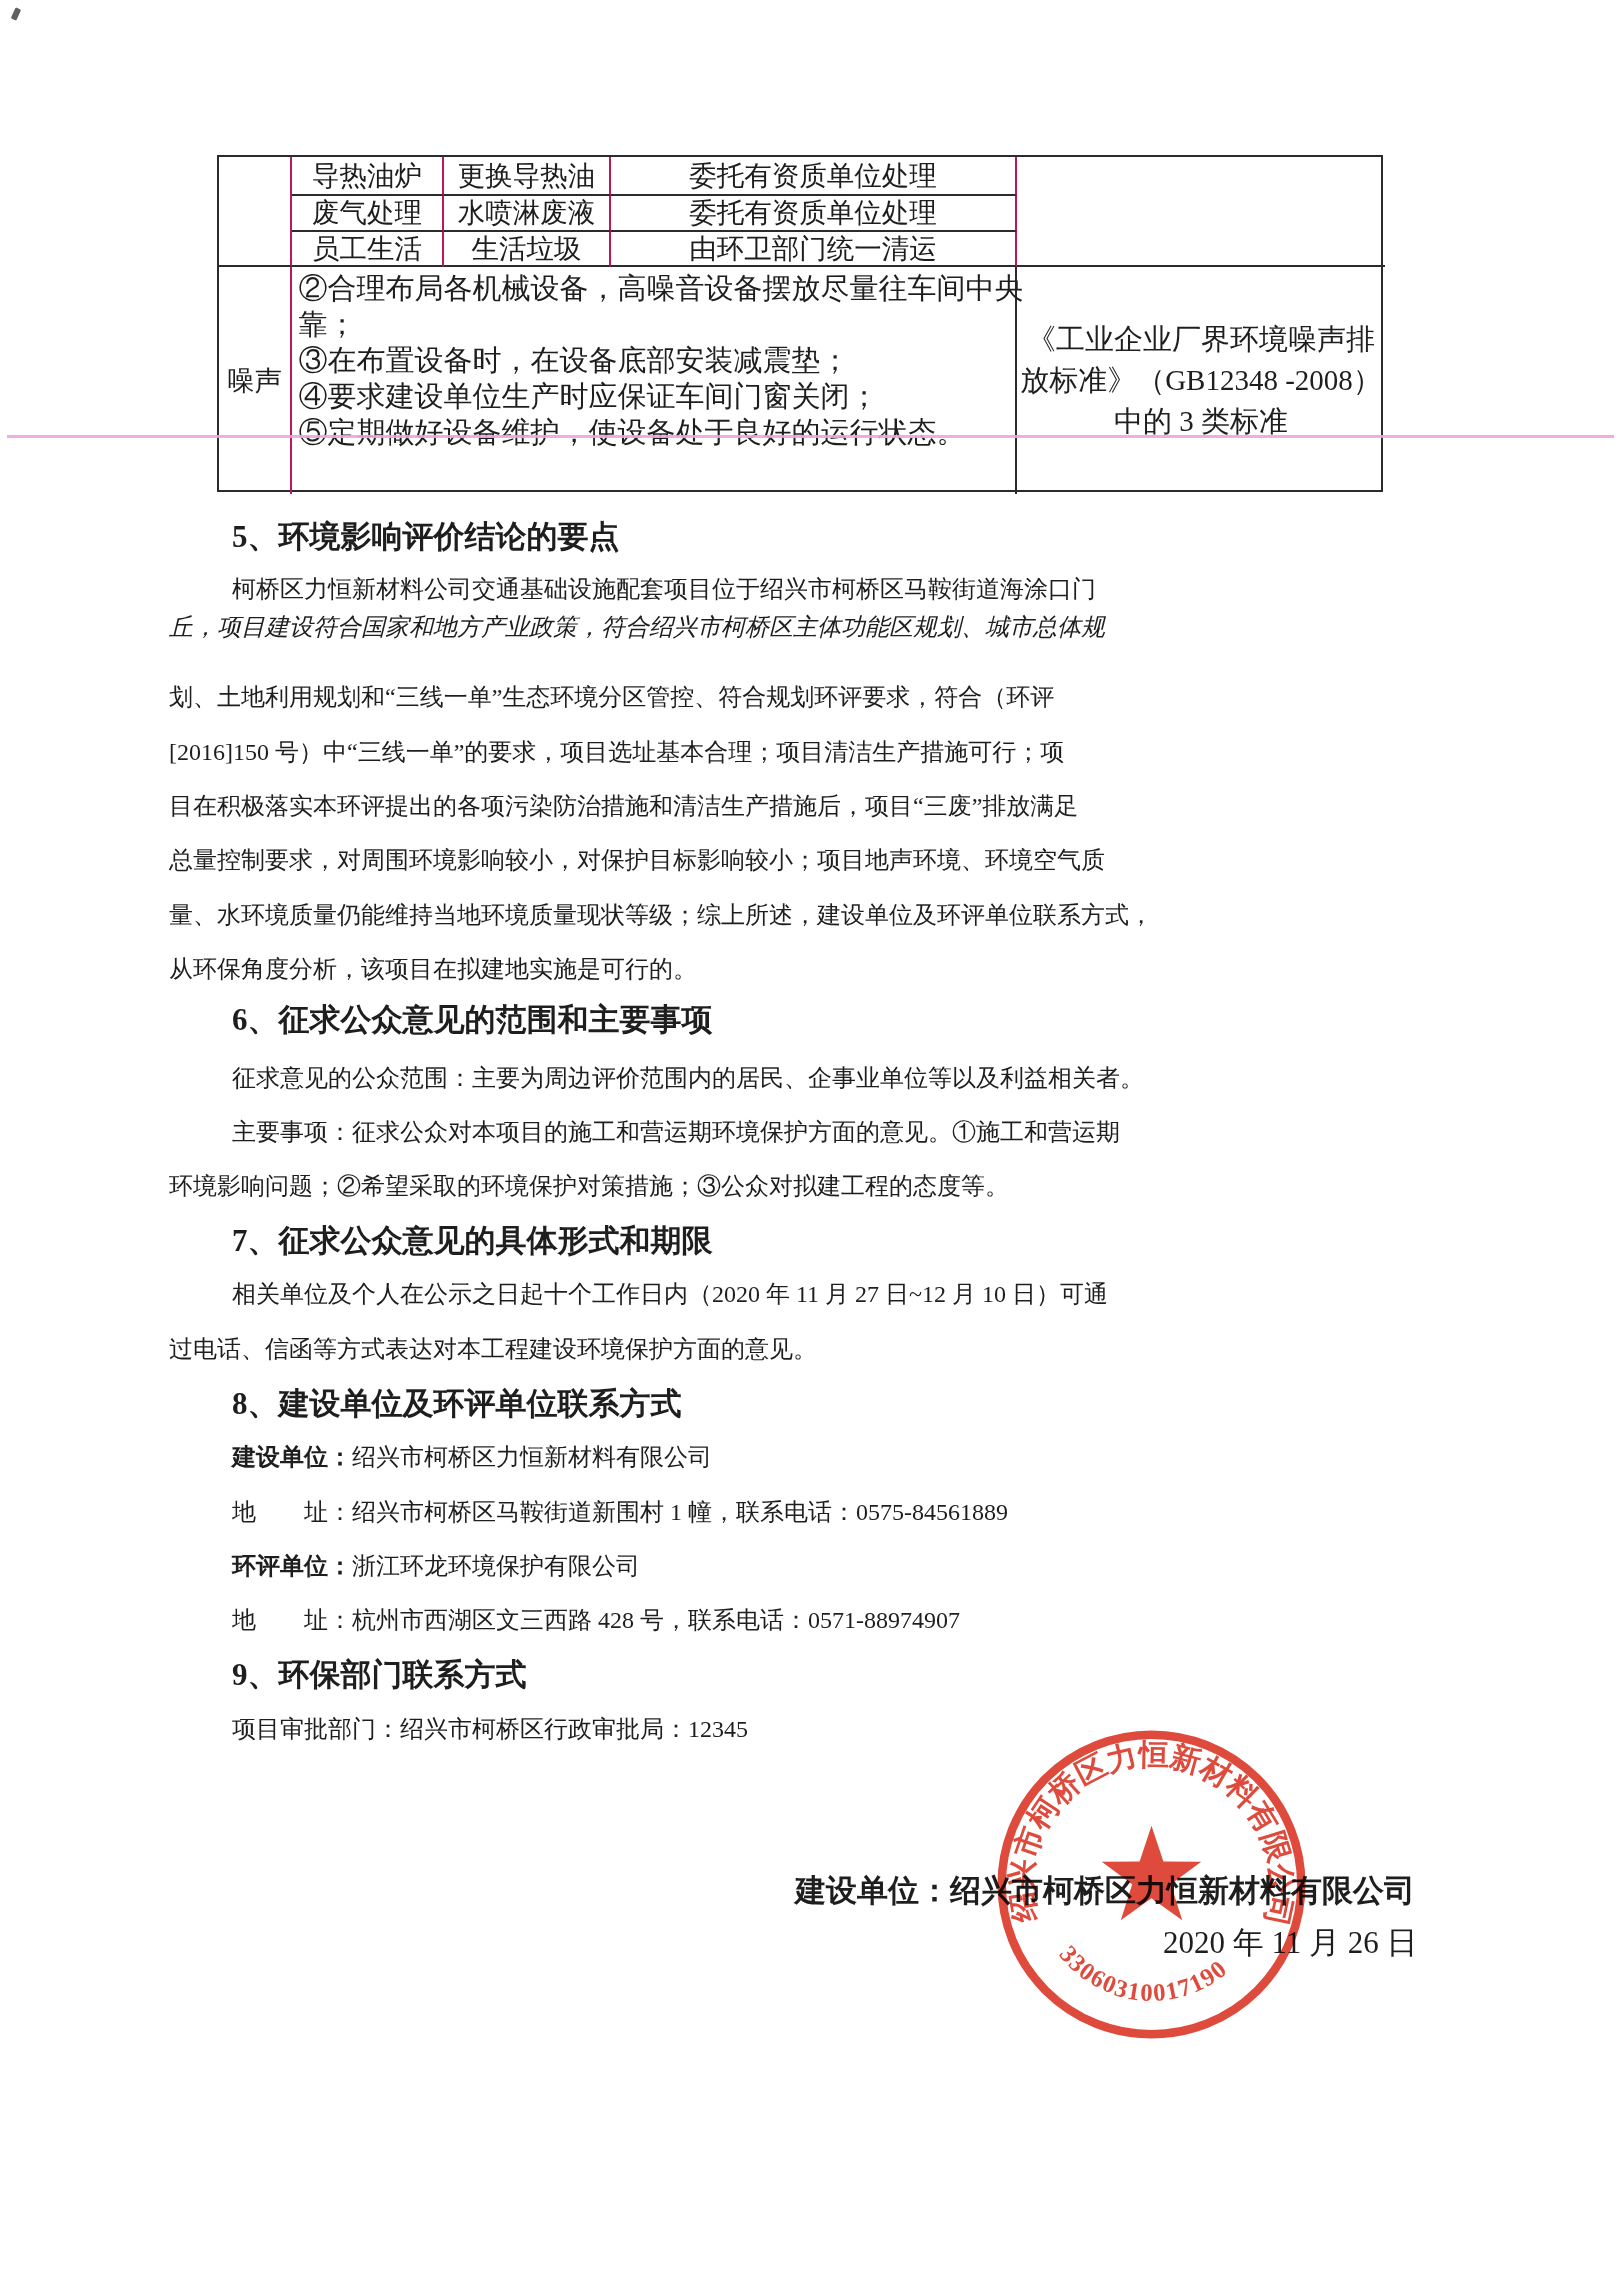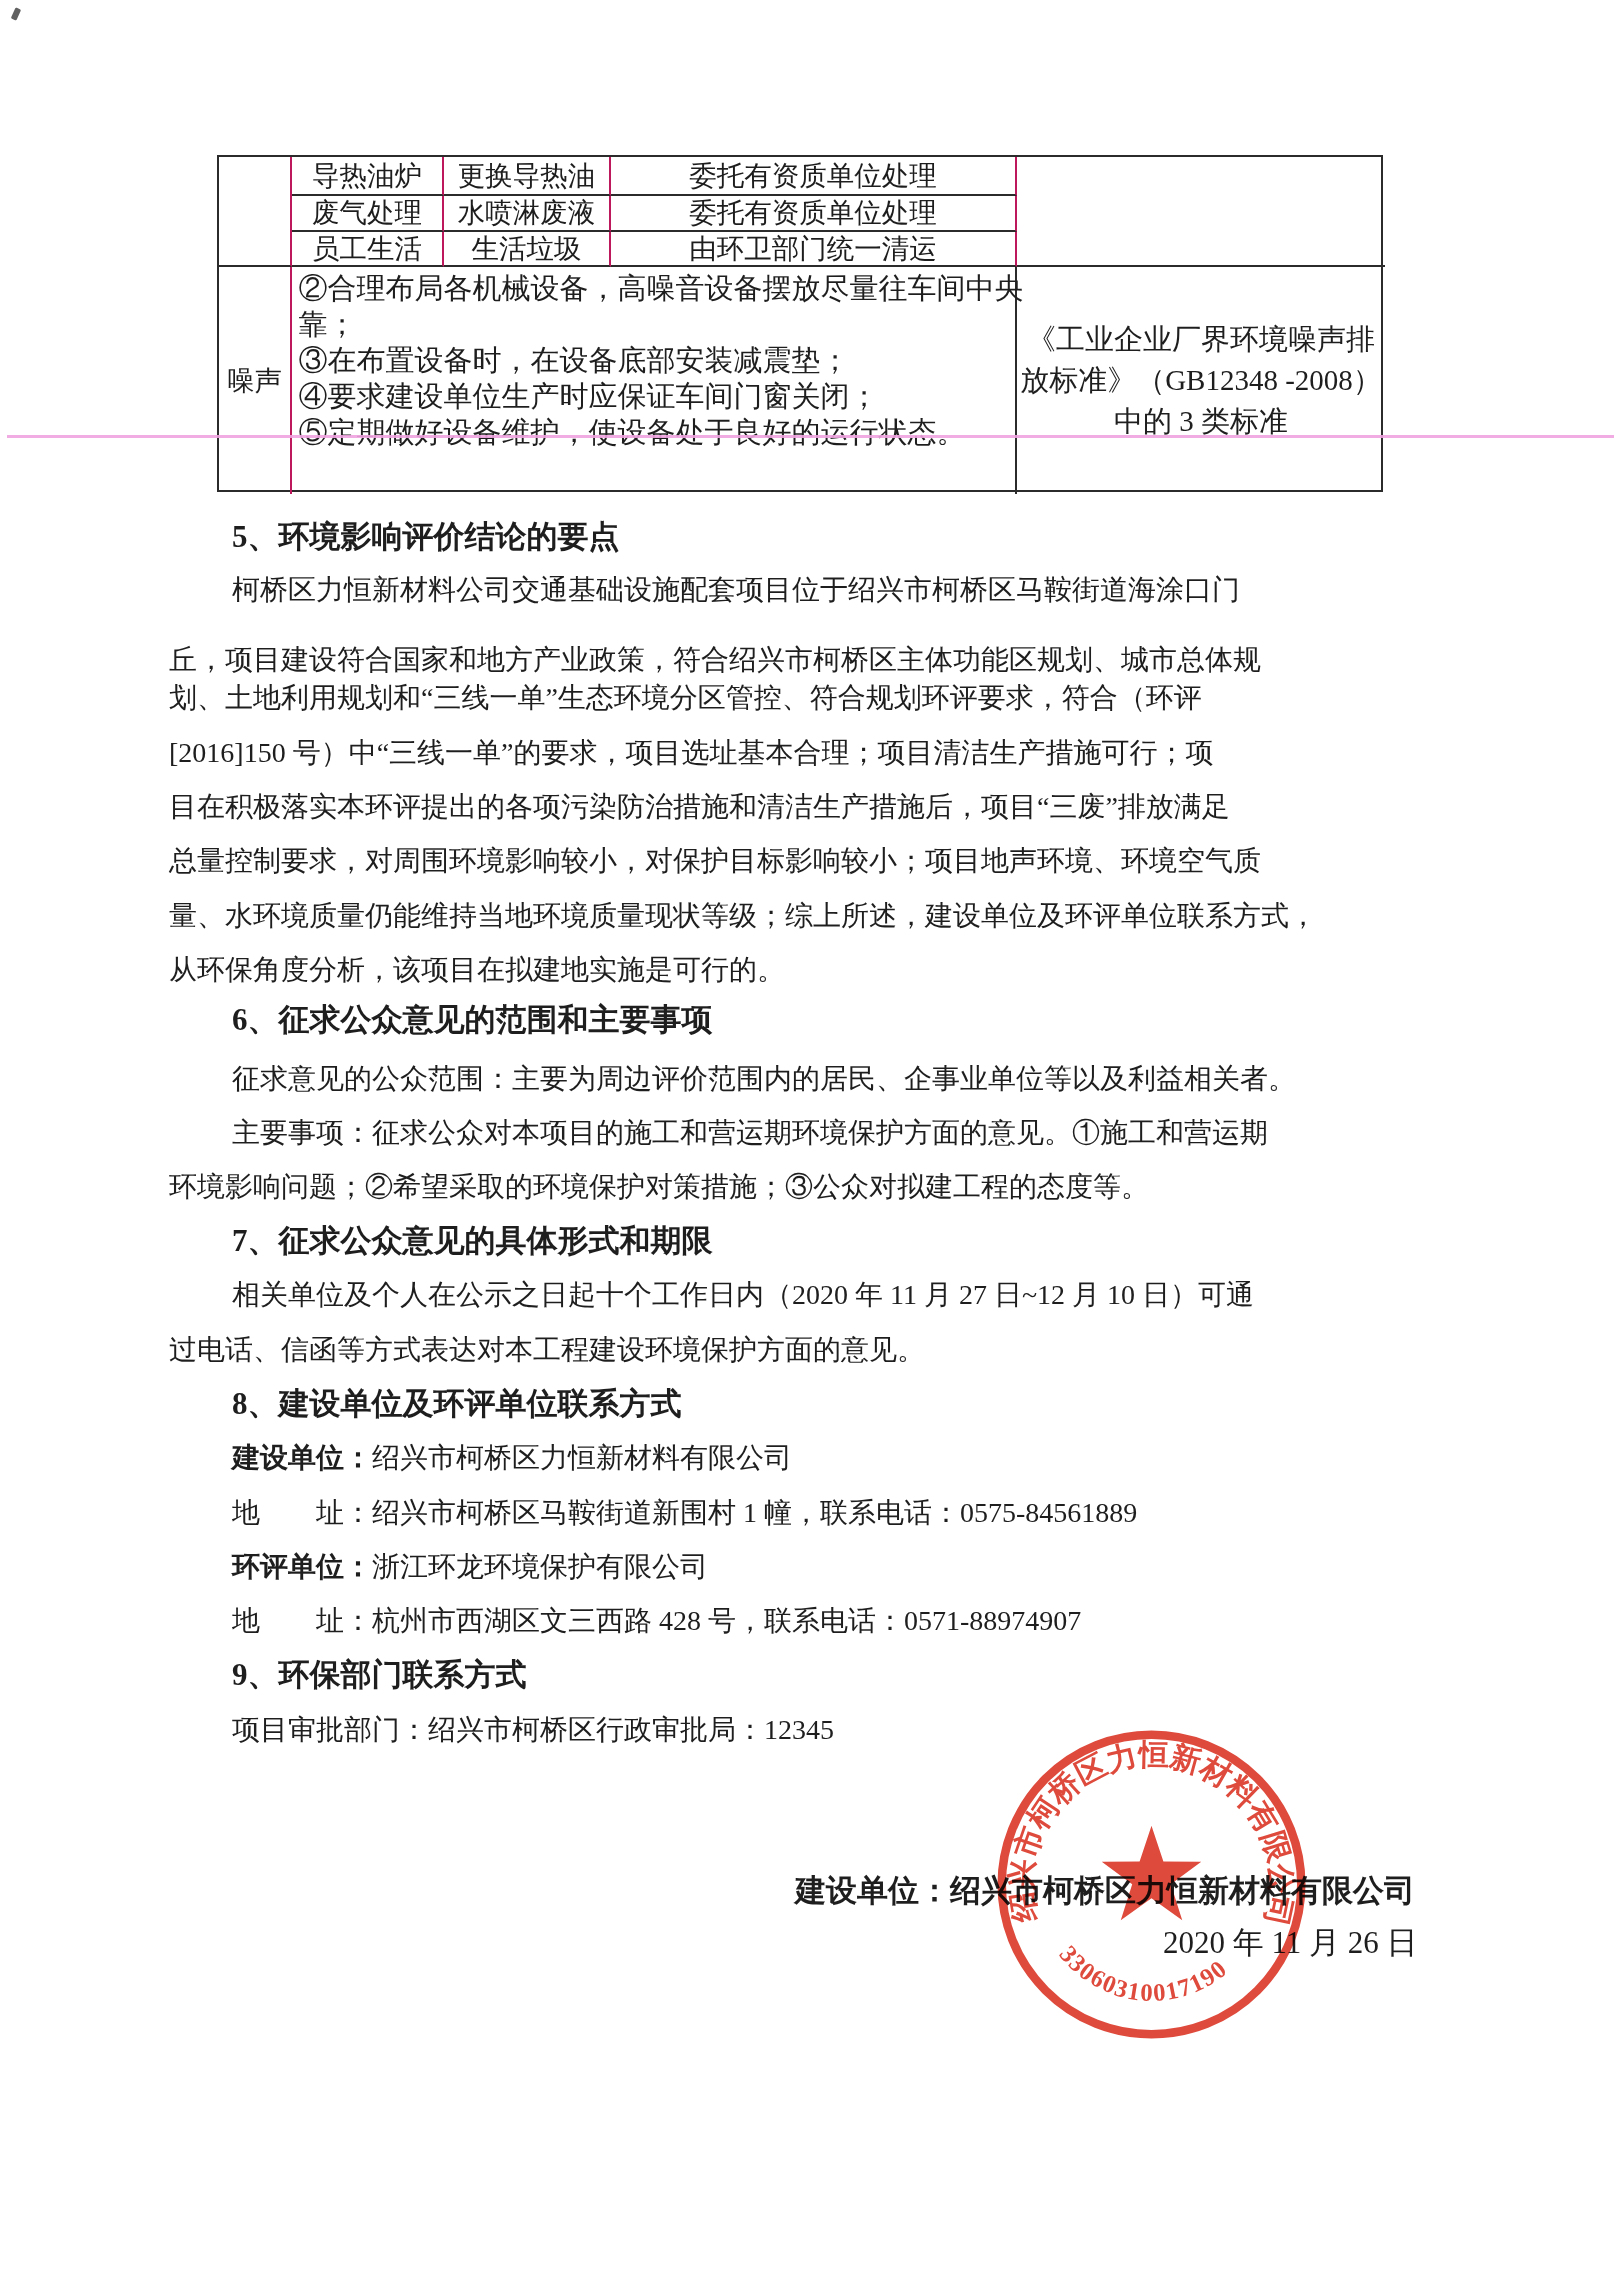--- a/index.html
+++ b/index.html
@@ -20,21 +20,21 @@
   .noise-items{position:absolute;box-sizing:border-box;left:73px;top:110px;width:725px;height:227px;
         border-right:2px solid #2b2b2b;padding:2.6px 3.9px 0 6.5px;}
   .noise-items div{font-size:29px;line-height:36px;white-space:nowrap;}
   .std{position:absolute;box-sizing:border-box;left:798px;top:110px;width:368px;height:227px;
         display:flex;flex-direction:column;align-items:center;justify-content:center;}
   .std div{font-size:29px;line-height:41px;white-space:nowrap;}
   
   .pinkline{left:6.5px;top:435px;width:1607px;height:2.6px;background:#f0a4e0;opacity:.9;}
   
   .tline{position:absolute;left:169px;width:1309px;height:55px;line-height:55px;
-         font-size:28px;white-space:nowrap;color:#1e1e1e;}
+         font-size:24px;white-space:nowrap;color:#1e1e1e;}
   .indent{padding-left:63px;}
   .head{font-weight:bold;font-size:31px;}
   .blab{font-weight:bold;}
   .sig{font-weight:bold;font-size:31px;}
   .dateline{font-size:31px;}
   
   .stamp{left:988px;top:1721px;width:327px;height:327px;mix-blend-mode:multiply;opacity:.93;}
 </style>
 </head>
 <body>
@@ -71,21 +71,21 @@
     <div>《工业企业厂界环境噪声排</div>
     <div>放标准》（GB12348 -2008）</div>
     <div>中的 3 类标准</div>
   </div>
 </div>
 
 <div class="abs pinkline"></div>
 
 <div class="tline head indent" style="top:509px;">5、环境影响评价结论的要点</div>
 <div class="tline indent" style="top:562px;">柯桥区力恒新材料公司交通基础设施配套项目位于绍兴市柯桥区马鞍街道海涂口门</div>
-<div class="tline" style="top:632px;">丘，项目建设符合国家和地方产业政策，符合绍兴市柯桥区主体功能区规划、城市总体规</div>
+<div class="tline" style="top:600px;font-style:italic;">丘，项目建设符合国家和地方产业政策，符合绍兴市柯桥区主体功能区规划、城市总体规</div>
 <div class="tline" style="top:670px;">划、土地利用规划和“三线一单”生态环境分区管控、符合规划环评要求，符合（环评</div>
 <div class="tline" style="top:725px;">[2016]150 号）中“三线一单”的要求，项目选址基本合理；项目清洁生产措施可行；项</div>
 <div class="tline" style="top:779px;">目在积极落实本环评提出的各项污染防治措施和清洁生产措施后，项目“三废”排放满足</div>
 <div class="tline" style="top:833px;">总量控制要求，对周围环境影响较小，对保护目标影响较小；项目地声环境、环境空气质</div>
 <div class="tline" style="top:888px;">量、水环境质量仍能维持当地环境质量现状等级；综上所述，建设单位及环评单位联系方式，</div>
 <div class="tline" style="top:942px;">从环保角度分析，该项目在拟建地实施是可行的。</div>
 
 <div class="tline head indent" style="top:992px;">6、征求公众意见的范围和主要事项</div>
 <div class="tline indent" style="top:1051px;">征求意见的公众范围：主要为周边评价范围内的居民、企事业单位等以及利益相关者。</div>
 <div class="tline indent" style="top:1105px;">主要事项：征求公众对本项目的施工和营运期环境保护方面的意见。①施工和营运期</div>

